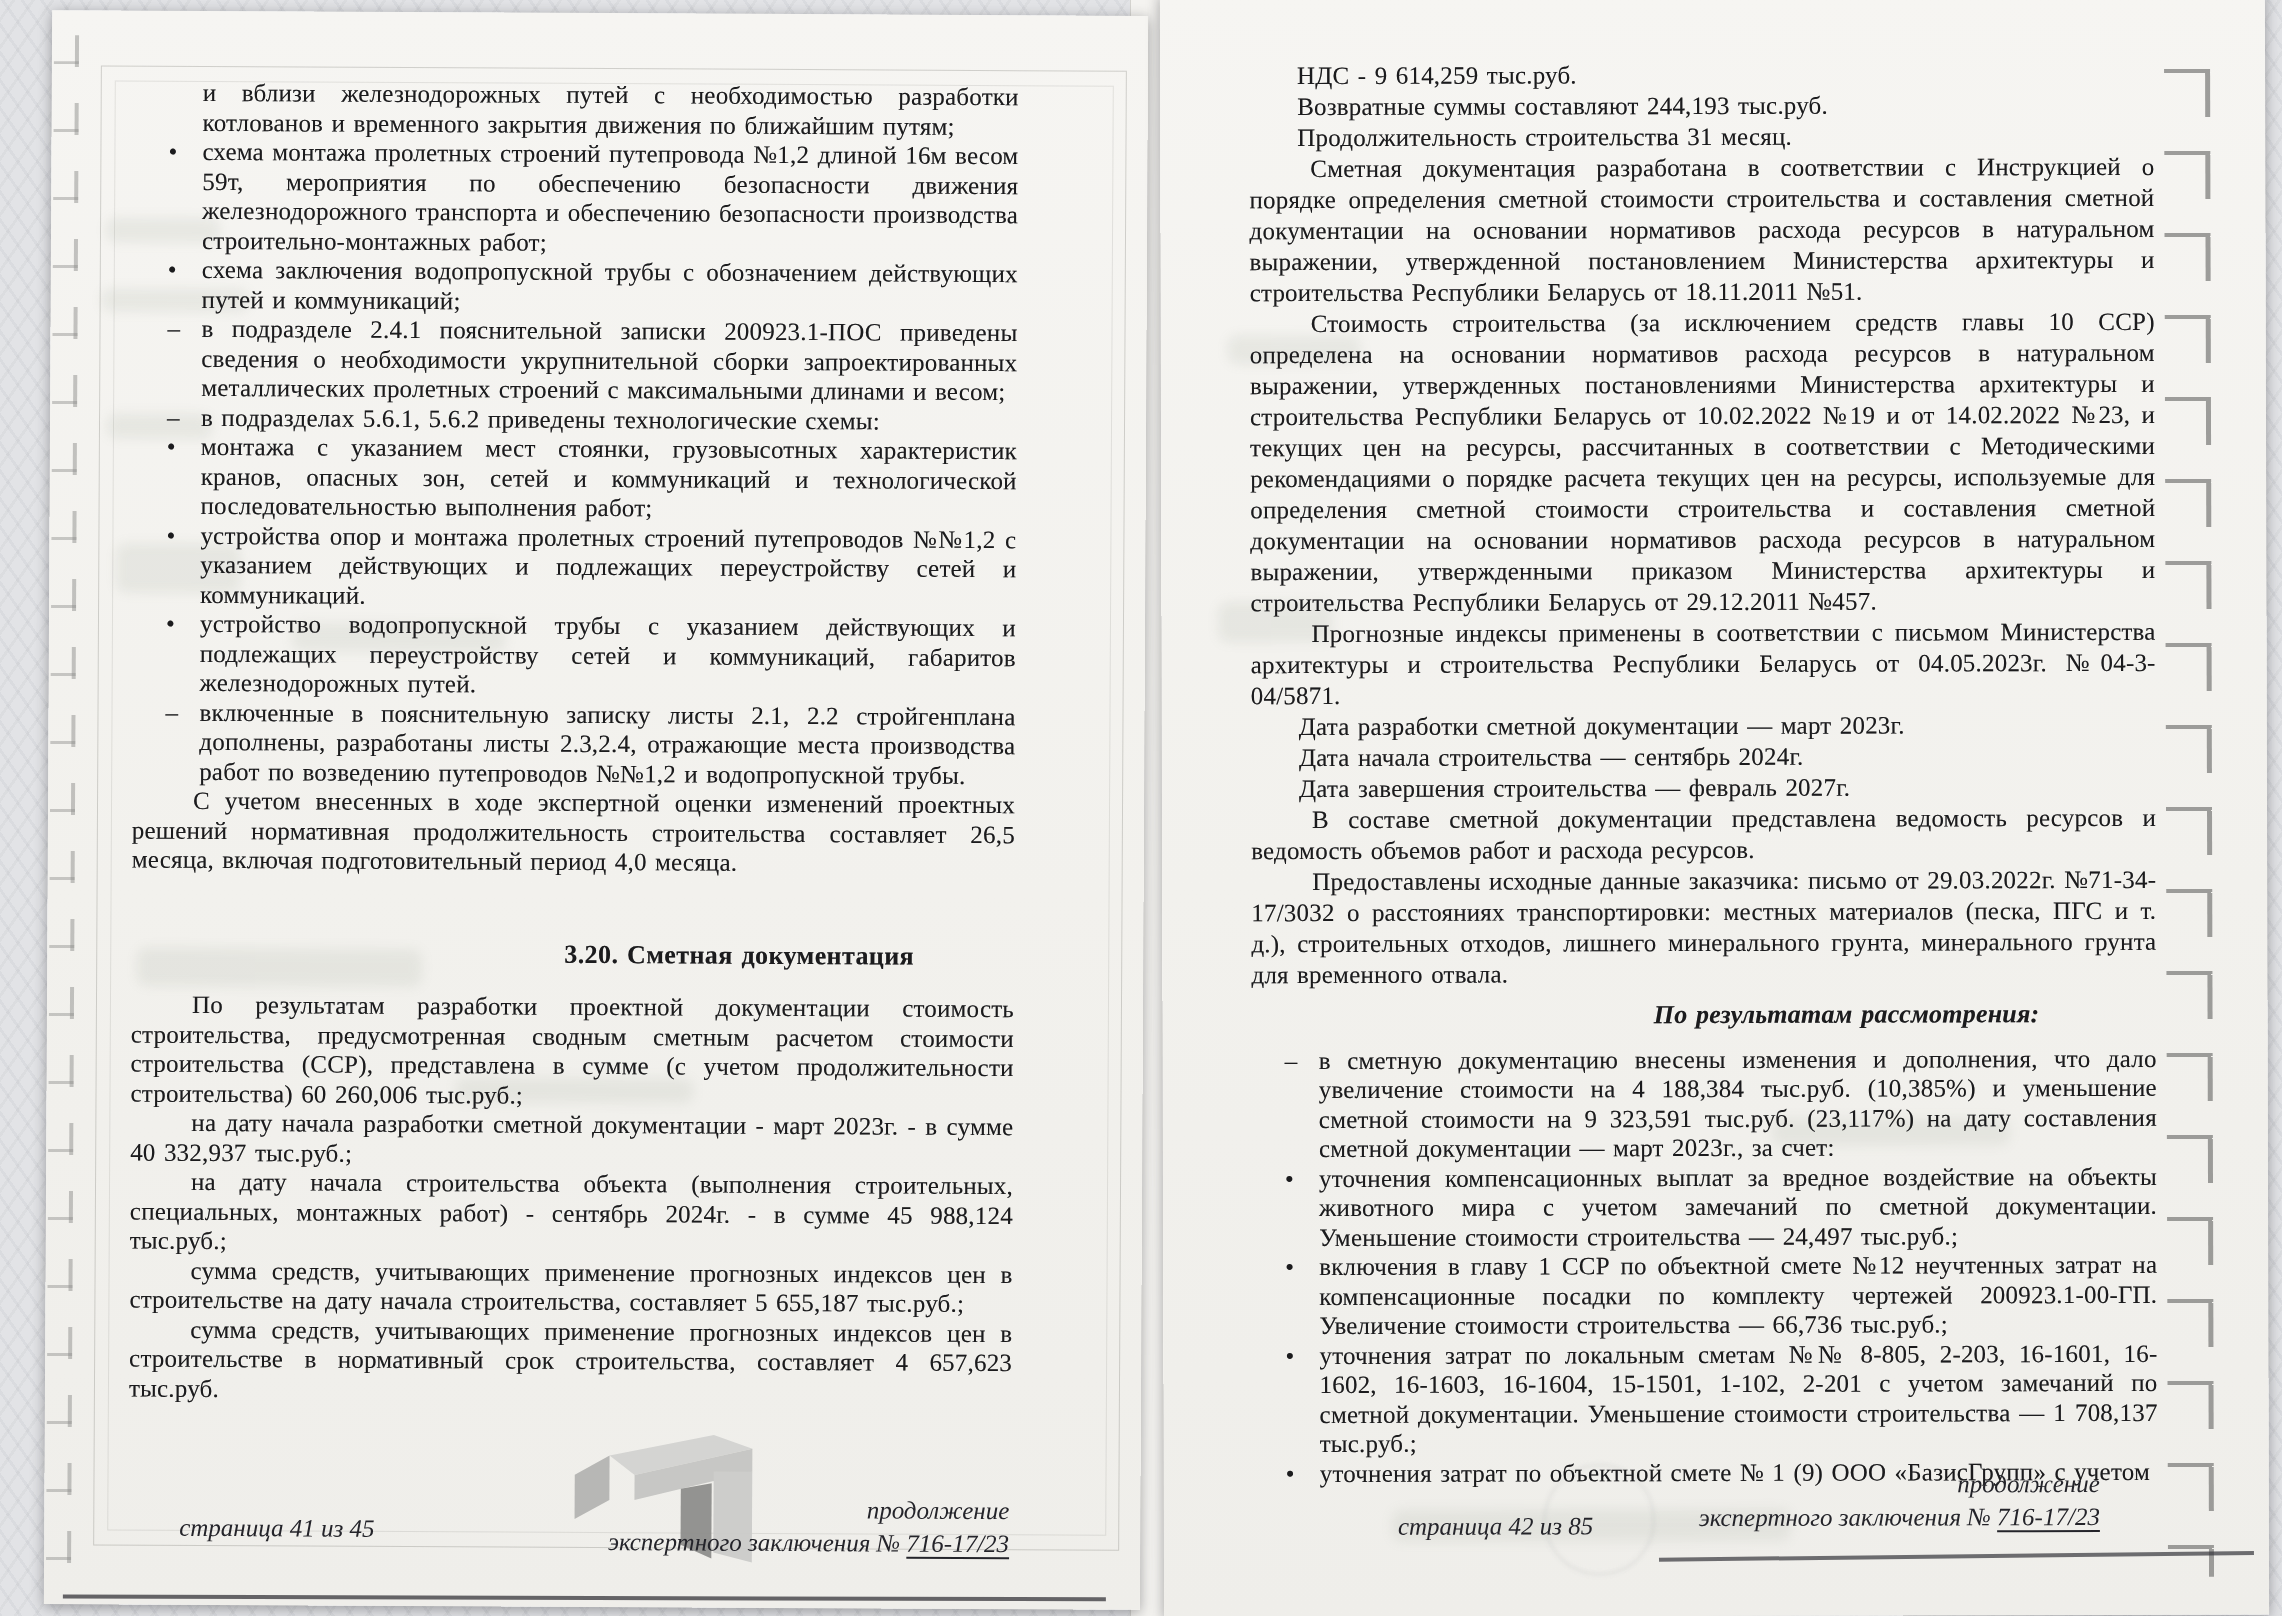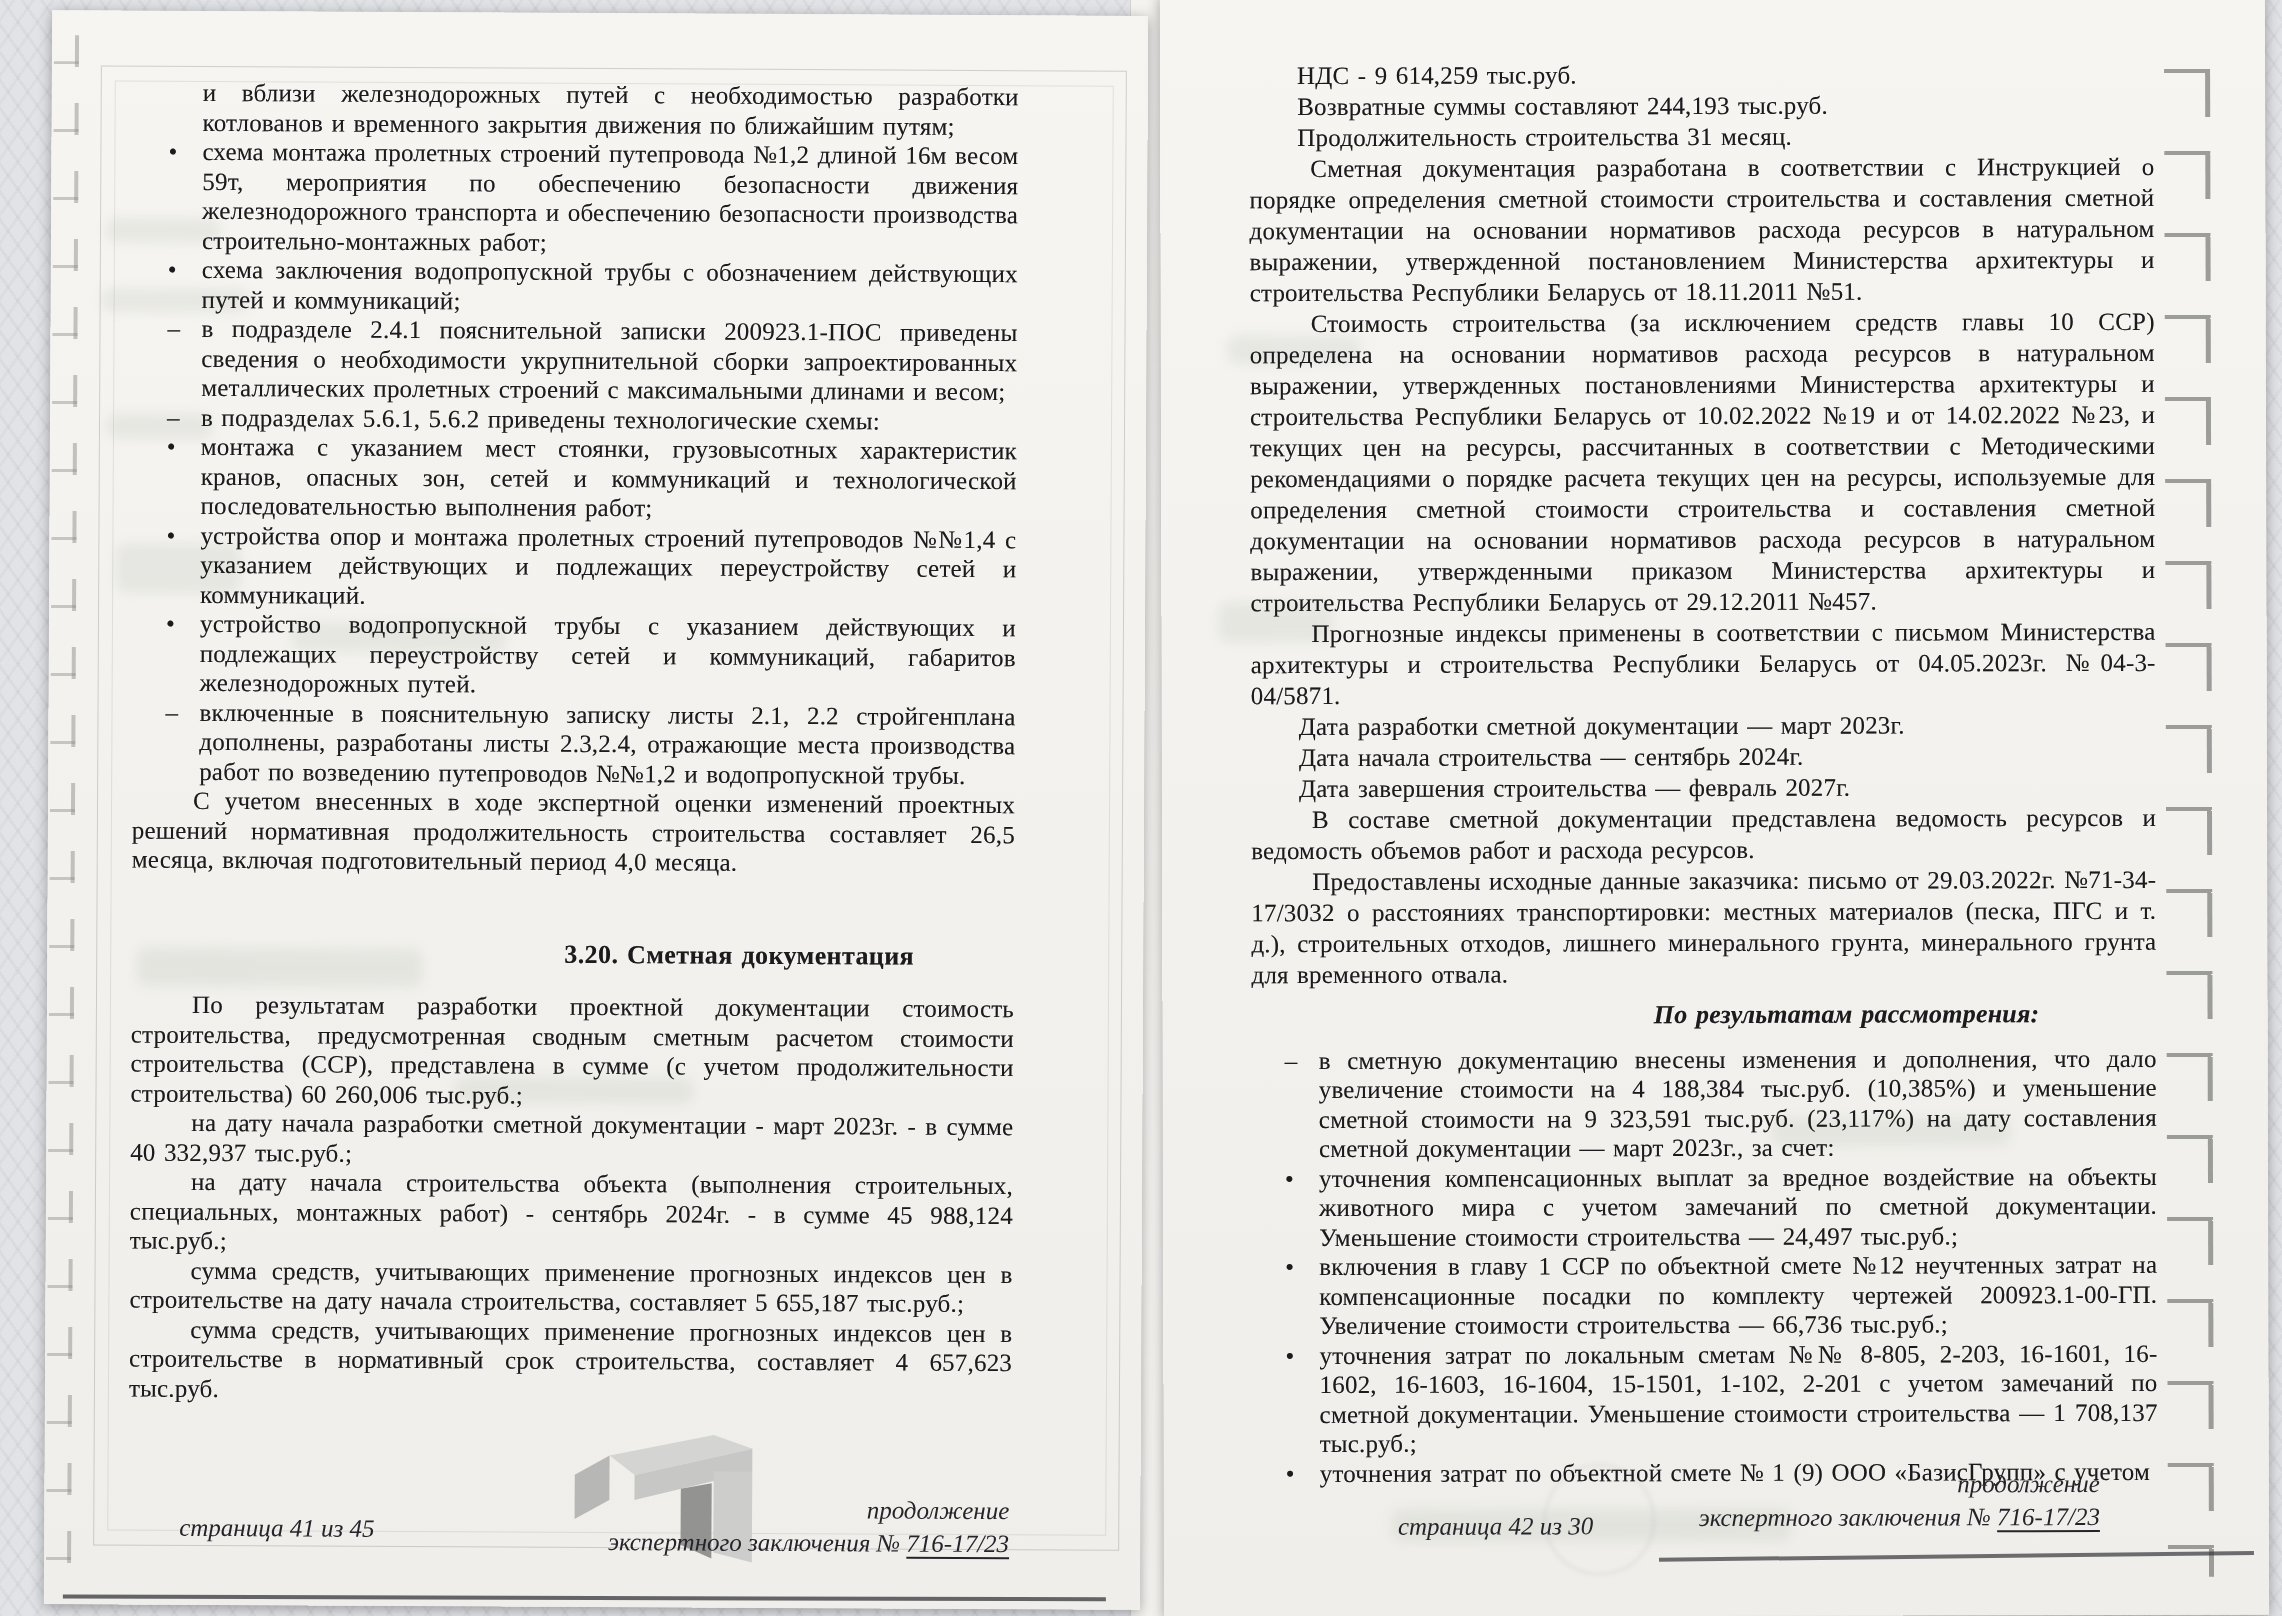--- a/index.html
+++ b/index.html
@@ -100,21 +100,21 @@
   <div class="blot bl6"></div>
   <div class="blot bl7"></div>
 
   <div class="content content-left">
     <div class="t-item"><span class="marker"></span><span>и вблизи железнодорожных путей с необходимостью разработки котлованов и временного закрытия движения по ближайшим путям;</span></div>
     <div class="t-item"><span class="marker">•</span><span>схема монтажа пролетных строений путепровода №1,2 длиной 16м весом 59т, мероприятия по обеспечению безопасности движения железнодорожного транспорта и обеспечению безопасности производства строительно-монтажных работ;</span></div>
     <div class="t-item"><span class="marker">•</span><span>схема заключения водопропускной трубы с обозначением действующих путей и коммуникаций;</span></div>
     <div class="t-item"><span class="marker">–</span><span>в подразделе 2.4.1 пояснительной записки 200923.1-ПОС приведены сведения о необходимости укрупнительной сборки запроектированных металлических пролетных строений с максимальными длинами и весом;</span></div>
     <div class="t-item"><span class="marker">–</span><span>в подразделах 5.6.1, 5.6.2 приведены технологические схемы:</span></div>
     <div class="t-item"><span class="marker">•</span><span>монтажа с указанием мест стоянки, грузовысотных характеристик кранов, опасных зон, сетей и коммуникаций и технологической последовательностью выполнения работ;</span></div>
-    <div class="t-item"><span class="marker">•</span><span>устройства опор и монтажа пролетных строений путепроводов №№1,4 с указанием действующих и подлежащих переустройству сетей и коммуникаций.</span></div>
+    <div class="t-item"><span class="marker">•</span><span>устройства опор и монтажа пролетных строений путепроводов №№1,2 с указанием действующих и подлежащих переустройству сетей и коммуникаций.</span></div>
     <div class="t-item"><span class="marker">•</span><span>устройство водопропускной трубы с указанием действующих и подлежащих переустройству сетей и коммуникаций, габаритов железнодорожных путей.</span></div>
     <div class="t-item"><span class="marker">–</span><span>включенные в пояснительную записку листы 2.1, 2.2 стройгенплана дополнены, разработаны листы 2.3,2.4, отражающие места производства работ по возведению путепроводов №№1,2 и водопропускной трубы.</span></div>
     <div class="t-para">С учетом внесенных в ходе экспертной оценки изменений проектных решений нормативная продолжительность строительства составляет 26,5 месяца, включая подготовительный период 4,0 месяца.</div>
     <div class="sec-heading">3.20. Сметная документация</div>
     <div class="t-para">По результатам разработки проектной документации стоимость строительства, предусмотренная сводным сметным расчетом стоимости строительства (ССР), представлена в сумме (с учетом продолжительности строительства) 60 260,006 тыс.руб.;</div>
     <div class="t-para">на дату начала разработки сметной документации - март 2023г. - в сумме 40 332,937 тыс.руб.;</div>
     <div class="t-para">на дату начала строительства объекта (выполнения строительных, специальных, монтажных работ) - сентябрь 2024г. - в сумме 45 988,124 тыс.руб.;</div>
     <div class="t-para">сумма средств, учитывающих применение прогнозных индексов цен в строительстве на дату начала строительства, составляет 5 655,187 тыс.руб.;</div>
     <div class="t-para">сумма средств, учитывающих применение прогнозных индексов цен в строительстве в нормативный срок строительства, составляет 4 657,623 тыс.руб.</div>
   </div>
@@ -160,20 +160,20 @@
     <div class="results-heading">По результатам рассмотрения:</div>
     <div class="items">
       <div class="t-item"><span class="marker">–</span><span>в сметную документацию внесены изменения и дополнения, что дало увеличение стоимости на 4 188,384 тыс.руб. (10,385%) и уменьшение сметной стоимости на 9 323,591 тыс.руб. (23,117%) на дату составления сметной документации — март 2023г., за счет:</span></div>
       <div class="t-item"><span class="marker">•</span><span>уточнения компенсационных выплат за вредное воздействие на объекты животного мира с учетом замечаний по сметной документации. Уменьшение стоимости строительства — 24,497 тыс.руб.;</span></div>
       <div class="t-item"><span class="marker">•</span><span>включения в главу 1 ССР по объектной смете №12 неучтенных затрат на компенсационные посадки по комплекту чертежей 200923.1-00-ГП. Увеличение стоимости строительства — 66,736 тыс.руб.;</span></div>
       <div class="t-item"><span class="marker">•</span><span>уточнения затрат по локальным сметам №№ 8-805, 2-203, 16-1601, 16-1602, 16-1603, 16-1604, 15-1501, 1-102, 2-201 с учетом замечаний по сметной документации. Уменьшение стоимости строительства — 1 708,137 тыс.руб.;</span></div>
       <div class="t-item"><span class="marker">•</span><span>уточнения затрат по объектной смете № 1 (9) ООО «БазисГрупп» с учетом</span></div>
     </div>
   </div>
 
-  <div class="pagenum">страница 42 из 30</div>
+  <div class="pagenum">страница 42 из 85</div>
   <div class="cont-note">
     <div>продолжение</div>
     <div><span>экспертного заключения № </span><span class="u">716-17/23</span></div>
   </div>
   <div class="edge-line"></div>
 </div>
 
 
 </body></html>

